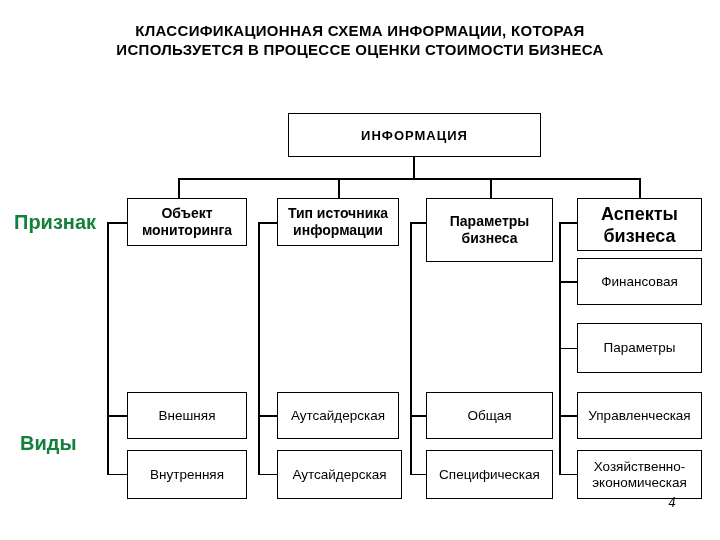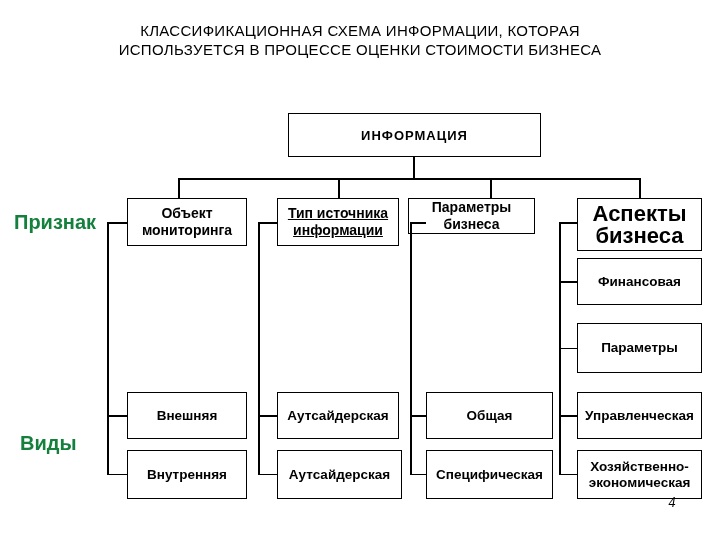--- a/index.html
+++ b/index.html
@@ -15,21 +15,21 @@
     font-family: "Liberation Sans", sans-serif;
     color: #000000;
     overflow: hidden;
   }
   .title {
     position: absolute;
     top: 21px;
     left: 0;
     width: 720px;
     text-align: center;
-    font-weight: normal;
+    font-weight: bold;
     font-size: 15px;
     line-height: 19px;
     letter-spacing: 0.3px;
     color: #000000;
   }
   .box {
     position: absolute;
     box-sizing: border-box;
     border: 1.5px solid #000000;
     background: #ffffff;
@@ -40,25 +40,25 @@
     font-weight: bold;
     font-size: 14px;
     line-height: 17px;
     padding: 2px 3px;
   }
   .box.root-box {
     font-size: 13px;
     letter-spacing: 1px;
   }
   .box.big {
-    font-size: 22px;
+    font-size: 18px;
     line-height: 22px;
   }
   .box.plain {
-    font-weight: bold;
+    font-weight: normal;
     font-size: 13.5px;
     line-height: 16px;
   }
   .side-label {
     position: absolute;
     font-weight: bold;
     font-size: 20px;
     line-height: 20px;
     color: #15803d;
   }
@@ -100,24 +100,24 @@
   <div class="ln v" style="left:338px; top:178px; height:20px;"></div>
   <div class="ln v" style="left:490px; top:178px; height:20px;"></div>
   <div class="ln v" style="left:639px; top:178px; height:20px;"></div>
 
   <div class="side-label" style="left:14px; top:212px;">Признак</div>
   <div class="side-label" style="left:20px; top:406px;margin-top:27px;">Виды</div>
 
   <div class="box" style="left:127px; top:198px; width:120px; height:48px;">
     <span>Объект мониторинга</span>
   </div>
-  <div class="box" style="left:277px; top:198px; width:122px; height:48px;text-decoration:underline;">
+  <div class="box" style="left:277px; top:198px; width:122px; height:48px;">
     <span>Тип источника информации</span>
   </div>
-  <div class="box" style="left:408px; top:198px; width:127px; height:36px;">
+  <div class="box" style="left:426px; top:198px; width:127px; height:64px;">
     <span>Параметры бизнеса</span>
   </div>
   <div class="box big" style="left:577px; top:198px; width:125px; height:53px;">
     <span>Аспекты бизнеса</span>
   </div>
 
   <div class="ln v" style="left:107px; top:222px; height:253px;"></div>
   <div class="ln h" style="left:107px; top:222px; width:20px;"></div>
   <div class="ln h" style="left:107px; top:415px; width:20px;"></div>
   <div class="ln h" style="left:107px; top:473.5px; width:20px;"></div>

